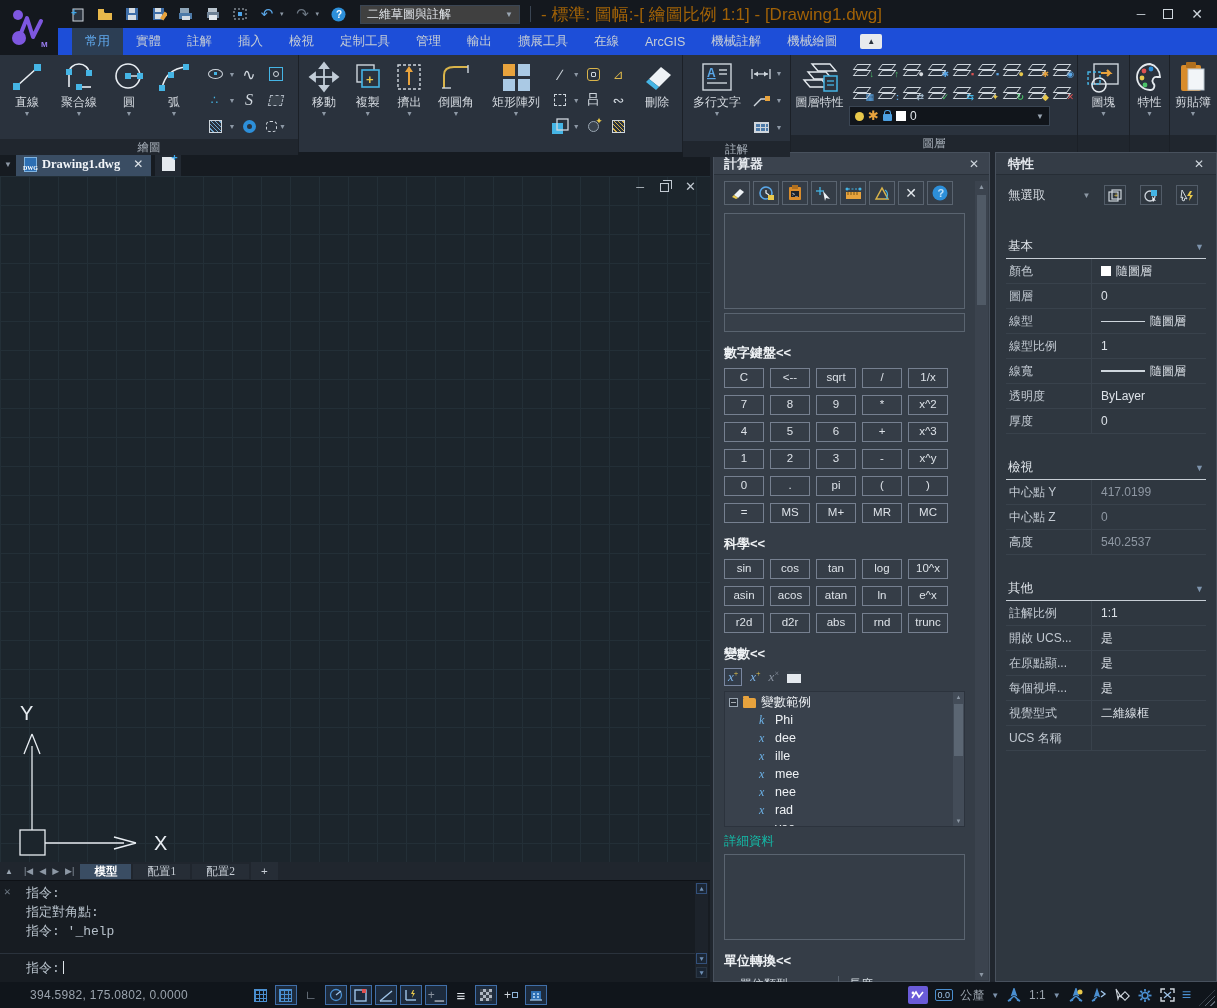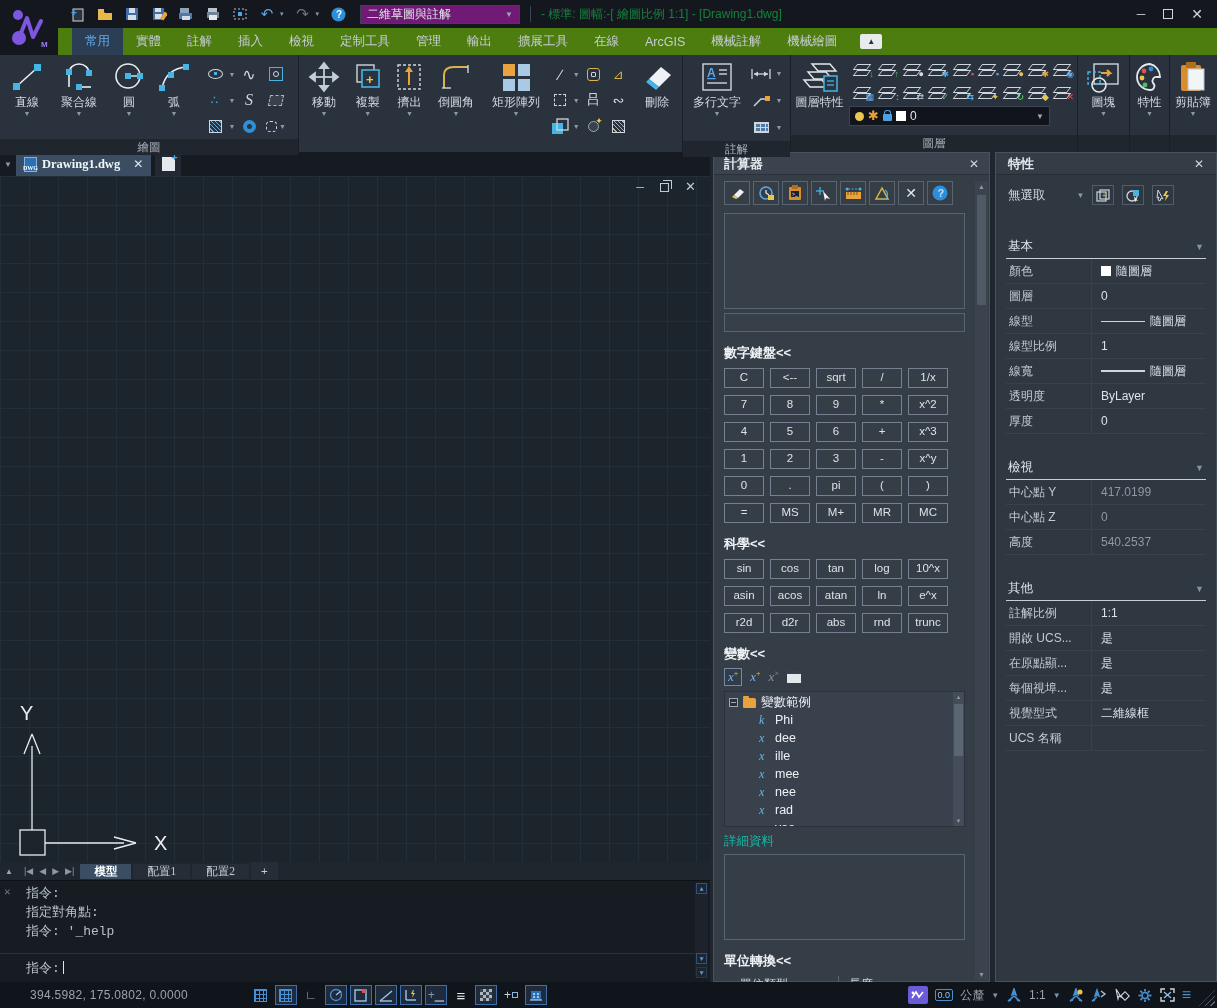--- a/index.html
+++ b/index.html
@@ -6,30 +6,30 @@
   html,body { width:1217px; height:1008px; overflow:hidden; }
   body { font-family:"Liberation Sans","DejaVu Sans",sans-serif; background:#191e25; color:#d5dae0; cursor:default; }
   #app { position:relative; width:1217px; height:1008px; background:#20262e; }
 
   
   .titlebar { position:absolute; left:0; top:0; right:0; height:28px; background:#14181e; display:flex; align-items:center; z-index:4; }
   .applogo { position:absolute; left:0; top:0; width:58px; height:55px; background:#14181e; z-index:6; display:flex; align-items:center; justify-content:center; }
   .qat { display:flex; align-items:center; gap:11px; margin-left:70px; }
   .qat .qi { width:16px; height:16px; display:inline-flex; align-items:center; justify-content:center; font-size:13px; }
   .qcaret { color:#8d98a5; font-size:7px; margin-left:-6px; }
-  .ws-select { margin-left:14px; width:160px; height:19px; background:#701a75; border:1px solid #3a4553; display:flex; align-items:center; padding:0 6px; font-size:12px; color:#e3e7ec; }
+  .ws-select { margin-left:14px; width:160px; height:19px; background:#404040; border:1px solid #3a4553; display:flex; align-items:center; padding:0 6px; font-size:12px; color:#e3e7ec; }
   .ws-select .car { margin-left:auto; color:#9aa6b2; font-size:8px; }
   .tb-sep { width:1px; height:16px; background:#3a4553; margin:0 10px; }
-  .wtitle { font-size:12px; color:#15803d; white-space:nowrap; }
+  .wtitle { font-size:17px; color:#a16207; white-space:nowrap; }
   .winbtns { margin-left:auto; display:flex; align-items:center; gap:18px; padding-right:14px; color:#cfd6dd; }
   .wb { font-size:12px; line-height:12px; }
   .wb-max { width:10px; height:10px; border:1px solid #cfd6dd; }
 
   
-  .tabrow { position:absolute; top:28px; left:0; right:0; height:27px; background:#4d7c0f; display:flex; align-items:stretch; padding-left:72px; z-index:3; }
+  .tabrow { position:absolute; top:28px; left:0; right:0; height:27px; background:#1d4ed8; display:flex; align-items:stretch; padding-left:72px; z-index:3; }
   .rtabs { display:flex; align-items:stretch; }
   .rtab { display:flex; align-items:center; padding:0 13px; font-size:12.5px; color:#c6cdd5; }
   .rtab:first-child { background:#2c3e54; color:#61aaef; }
   .rib-collapse { width:22px; height:15px; background:#e8eaed; color:#2a323d; font-size:8px; display:flex; align-items:center; justify-content:center; align-self:center; margin-left:10px; border-radius:2px; }
 
   
   .ribbon { position:absolute; top:55px; left:0; right:0; height:97px; background:#2a323d; display:flex; z-index:2; }
   .rpanel { height:100%; border-right:1px solid #1b2027; display:flex; flex-direction:column; }
   .rpanel-body { flex:1; display:flex; align-items:flex-start; padding:3px 3px 0 3px; }
   .rstrip { height:17px; background:#20262e; color:#a9b2bc; font-size:11.5px; text-align:center; line-height:16px; }
@@ -132,21 +132,21 @@
   .units-head span:first-child { width:115px; padding-left:16px; border-right:1px solid #5a6470; }
   .units-head span:last-child { padding-left:10px; }
   .calc-scroll { position:absolute; right:1px; top:28px; bottom:1px; width:13px; background:#3b434e; }
   .calc-scroll .a { position:absolute; left:1px; width:11px; height:11px; color:#8c97a4; font-size:7px; display:flex; align-items:center; justify-content:center; }
   .calc-scroll .thumb { position:absolute; left:2px; top:14px; width:9px; height:110px; background:#505a66; }
 
   
   .props { position:absolute; left:995px; top:152px; width:222px; bottom:26px; background:#2f3740; border:1px solid #48515d; }
   .props-title { height:22px; background:#343c46; display:flex; align-items:center; padding:0 12px; font-size:13px; font-weight:bold; color:#e4e8ed; border-bottom:1px solid #262d35; }
   .props-title .x { margin-left:auto; font-size:12px; color:#cfd6dd; font-weight:normal; }
-  .selrow { display:flex; align-items:center; margin:10px 8px 0 12px; gap:5px; }
+  .selrow { display:flex; align-items:center; margin:10px 8px 0 12px; gap:11px; }
   .selval { font-size:12.5px; color:#d5dae0; }
   .selcar { color:#8d98a5; font-size:8px; margin-left:26px; }
   .pti { width:22px; height:20px; border:1px solid #525c68; display:flex; align-items:center; justify-content:center; margin-left:3px; }
   .psec { margin:0 10px; padding-top:4px; }
   .psec-h { display:flex; align-items:center; font-size:12.5px; color:#dfe4e9; border-bottom:1px solid #c7ced5; padding:3px 2px; }
   .psec-h .car { margin-left:auto; color:#7d93ac; font-size:9px; }
   .prow { display:flex; align-items:center; height:25px; border-bottom:1px solid #39424c; font-size:12px; }
   .pkey { width:86px; color:#c3cad2; padding-left:3px; white-space:nowrap; overflow:hidden; border-right:1px solid #39424c; align-self:stretch; display:flex; align-items:center; }
   .pval { padding-left:9px; color:#dde2e8; display:flex; align-items:center; gap:5px; white-space:nowrap; }
   .ro .pval, .pval.ro { color:#8f98a3; }

